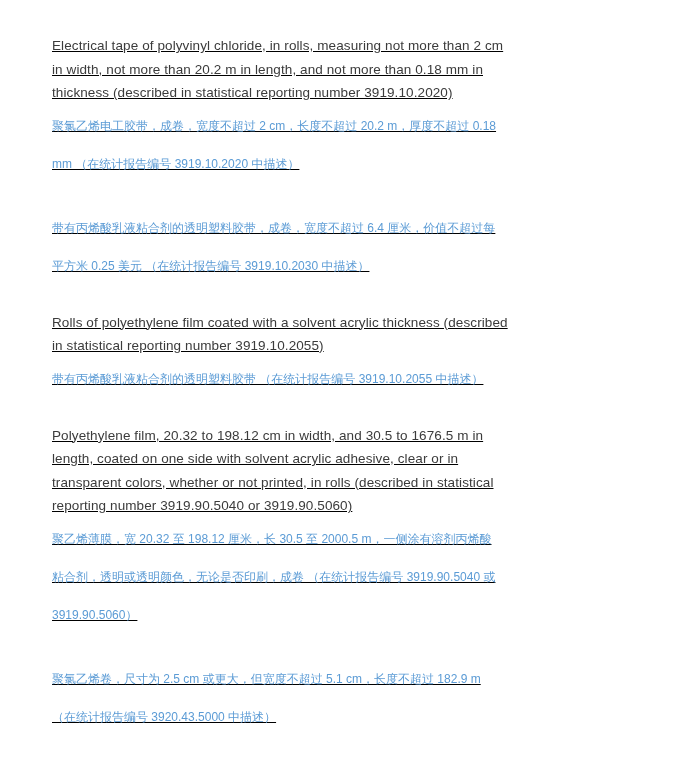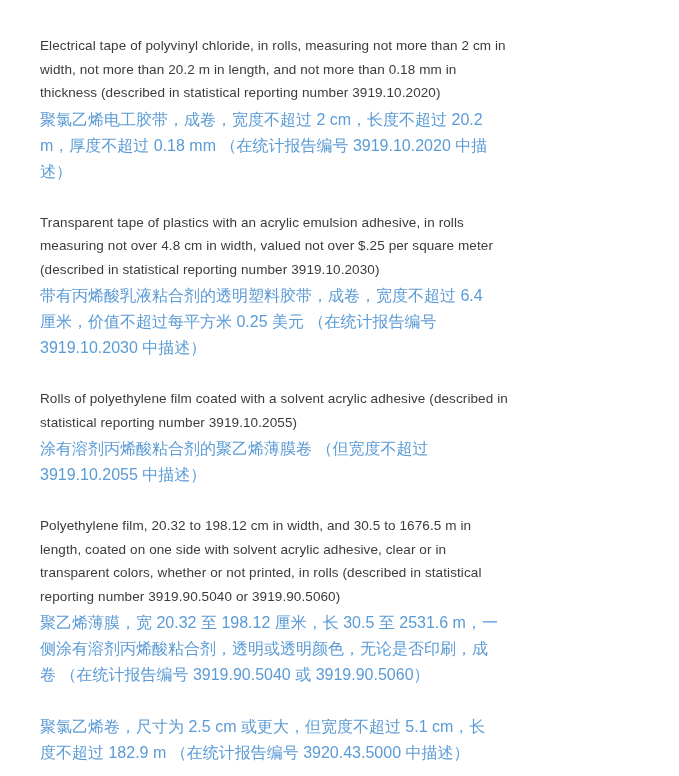--- a/index.html
+++ b/index.html
@@ -15,62 +15,62 @@
   body {
     width: 679px;
     height: 776px;
     overflow: hidden;
     font-family: "Liberation Sans", sans-serif;
   }
   .page {
     box-sizing: border-box;
     width: 552px;
     height: 776px;
-    padding: 34px 39px 0 40px;
+    padding: 34px 39px 0 52px;
     background: var(--background);
+    text-decoration: underline;
   }
   .item {
     margin: 0 0 26px 0;
   }
   .en {
     margin: 0;
     color: var(--english-text);
     font-size: 13.5px;
     line-height: 23.5px;
     letter-spacing: 0.1px;
   }
   .zh {
     margin: 2px 12px 0 0;
     color: var(--chinese-text);
-    font-size: 16px;
-    line-height: 26px;
+    font-size: 12px;
+    line-height: 38px;
   }
 </style>
 </head>
 <body>
 
 <div class="page">
 
   <section class="item">
     <p class="en">Electrical tape of polyvinyl chloride, in rolls, measuring not more than 2 cm in width, not more than 20.2 m in length, and not more than 0.18 mm in thickness (described in statistical reporting number 3919.10.2020)</p>
     <p class="zh">聚氯乙烯电工胶带，成卷，宽度不超过 2 cm，长度不超过 20.2 m，厚度不超过 0.18 mm （在统计报告编号 3919.10.2020 中描述）</p>
   </section>
 
   <section class="item">
-    <p class="en">Transparent tape of plastics with an acrylic emulsion adhesive, in rolls measuring not over 4.8 cm in width, valued not over $.25 per square meter (described in statistical reporting number 3919.10.2030)</p>
     <p class="zh">带有丙烯酸乳液粘合剂的透明塑料胶带，成卷，宽度不超过 6.4 厘米，价值不超过每平方米 0.25 美元 （在统计报告编号 3919.10.2030 中描述）</p>
   </section>
 
   <section class="item">
-    <p class="en">Rolls of polyethylene film coated with a solvent acrylic adhesive (described in statistical reporting number 3919.10.2055)</p>
-    <p class="zh">涂有溶剂丙烯酸粘合剂的聚乙烯薄膜卷 （但宽度不超过 3919.10.2055 中描述）</p>
+    <p class="en">Rolls of polyethylene film coated with a solvent acrylic thickness (described in statistical reporting number 3919.10.2055)</p>
+    <p class="zh">带有丙烯酸乳液粘合剂的透明塑料胶带 （在统计报告编号 3919.10.2055 中描述）</p>
   </section>
 
   <section class="item">
     <p class="en">Polyethylene film, 20.32 to 198.12 cm in width, and 30.5 to 1676.5 m in length, coated on one side with solvent acrylic adhesive, clear or in transparent colors, whether or not printed, in rolls (described in statistical reporting number 3919.90.5040 or 3919.90.5060)</p>
-    <p class="zh">聚乙烯薄膜，宽 20.32 至 198.12 厘米，长 30.5 至 2531.6 m，一侧涂有溶剂丙烯酸粘合剂，透明或透明颜色，无论是否印刷，成卷 （在统计报告编号 3919.90.5040 或 3919.90.5060）</p>
+    <p class="zh">聚乙烯薄膜，宽 20.32 至 198.12 厘米，长 30.5 至 2000.5 m，一侧涂有溶剂丙烯酸粘合剂，透明或透明颜色，无论是否印刷，成卷 （在统计报告编号 3919.90.5040 或 3919.90.5060）</p>
   </section>
 
   <section class="item">
     <p class="zh">聚氯乙烯卷，尺寸为 2.5 cm 或更大，但宽度不超过 5.1 cm，长度不超过 182.9 m （在统计报告编号 3920.43.5000 中描述）</p>
   </section>
 
 </div>
 
 </body></html>

